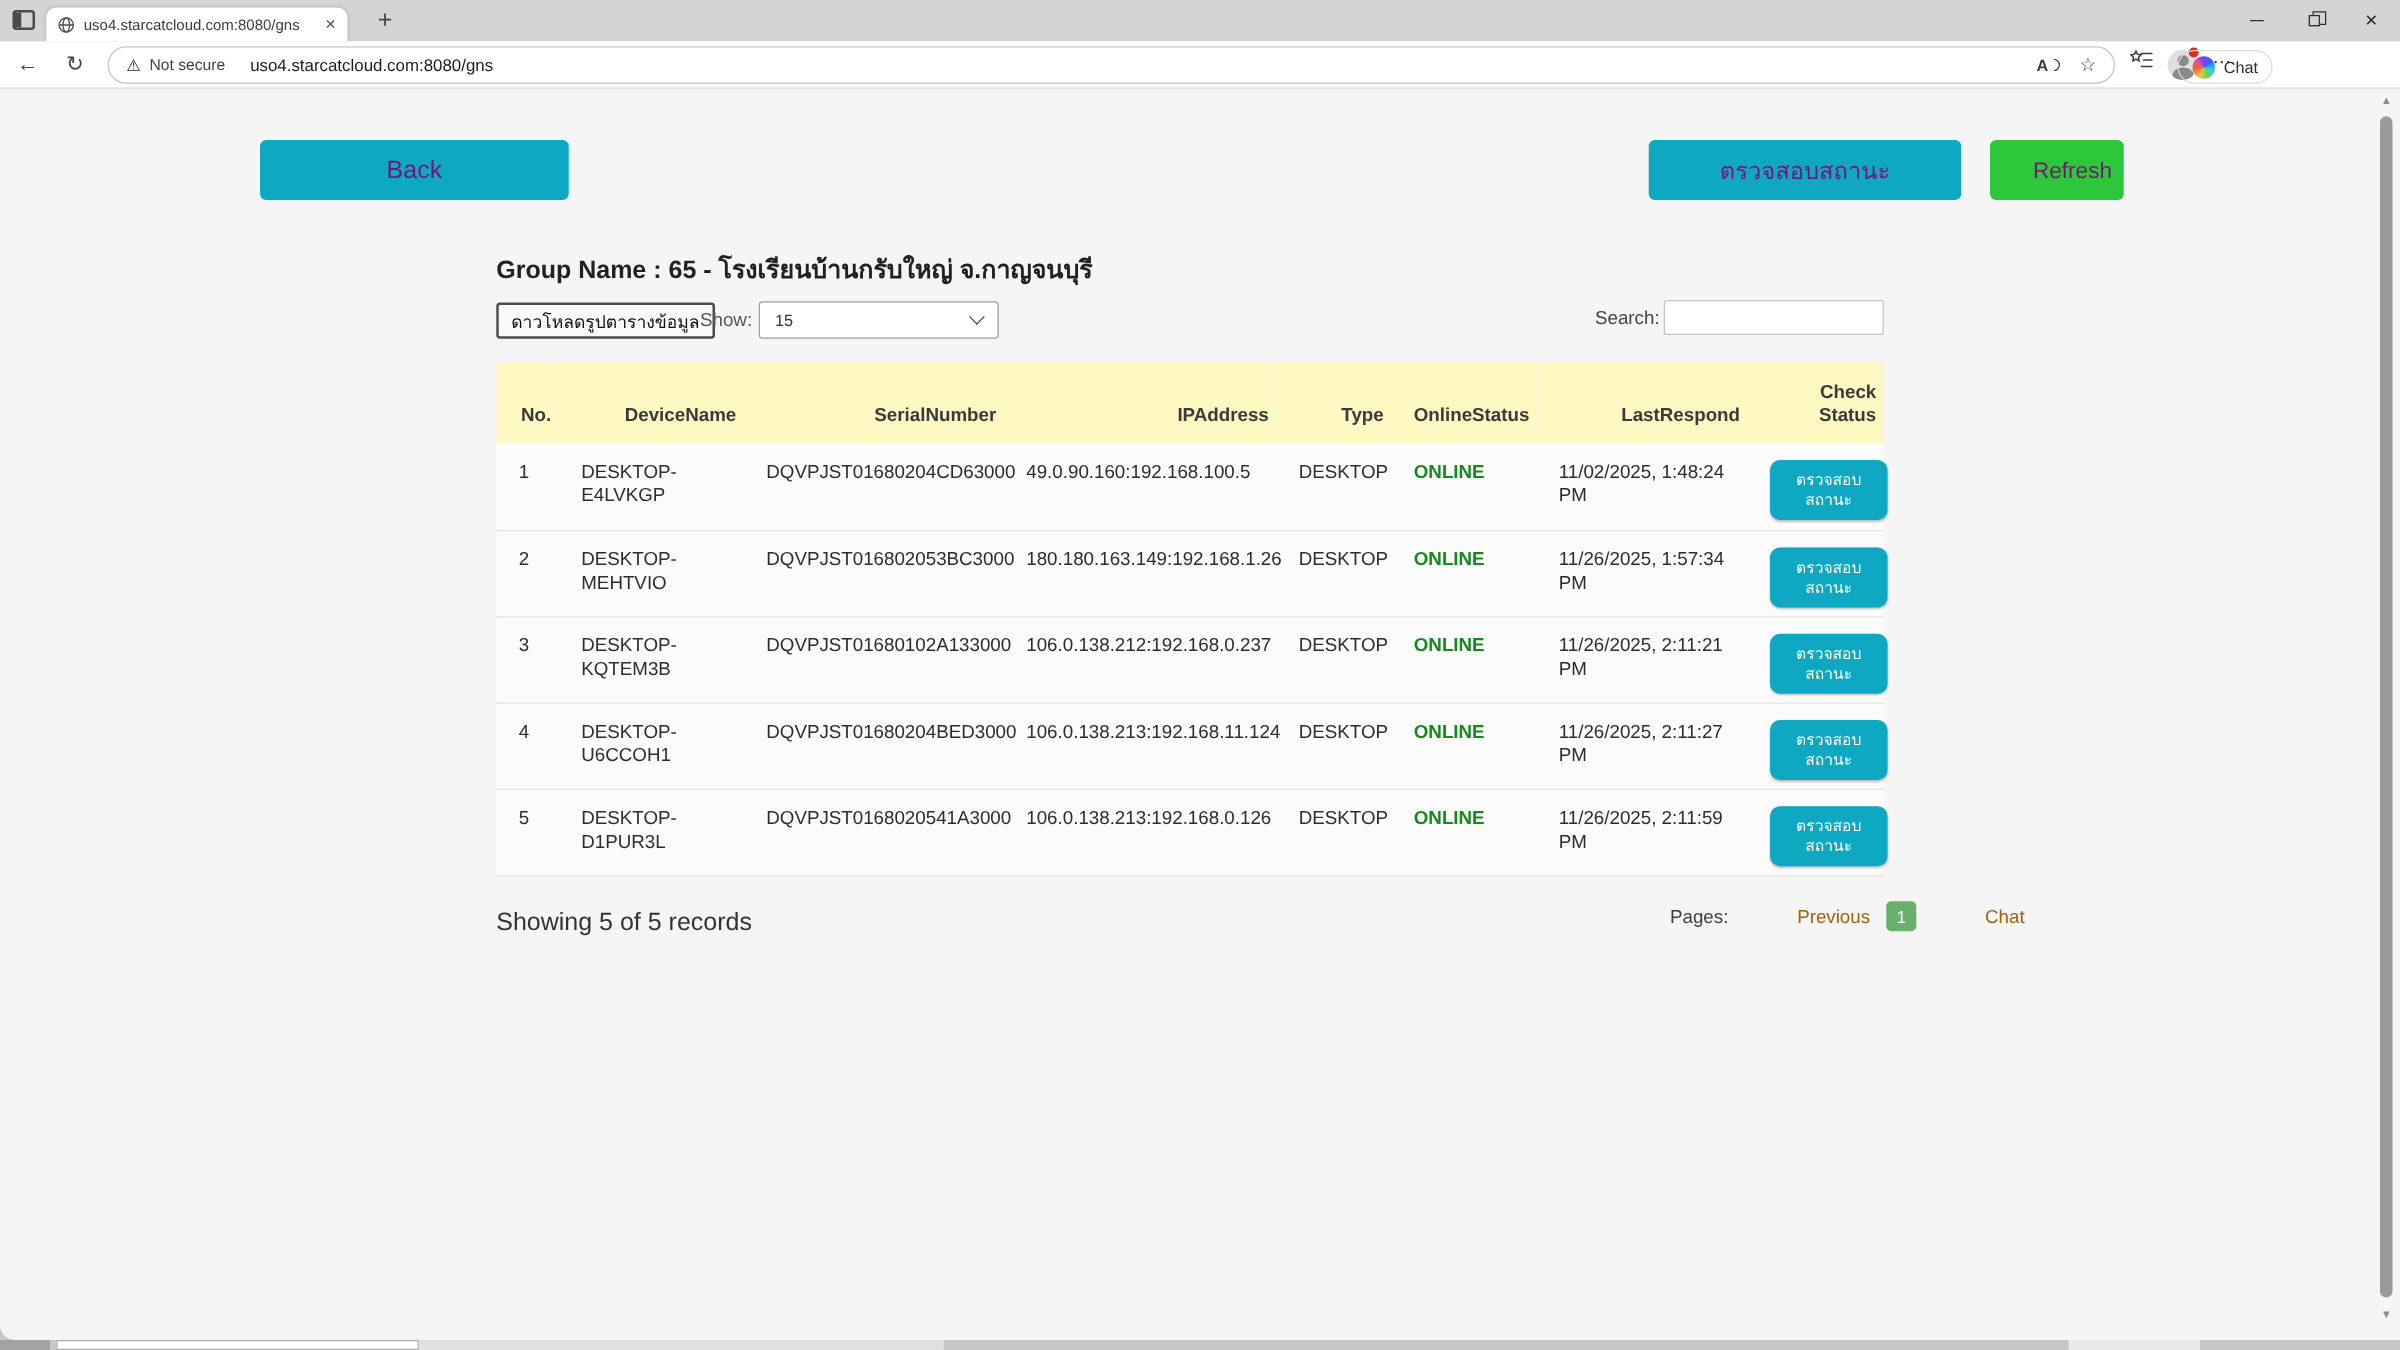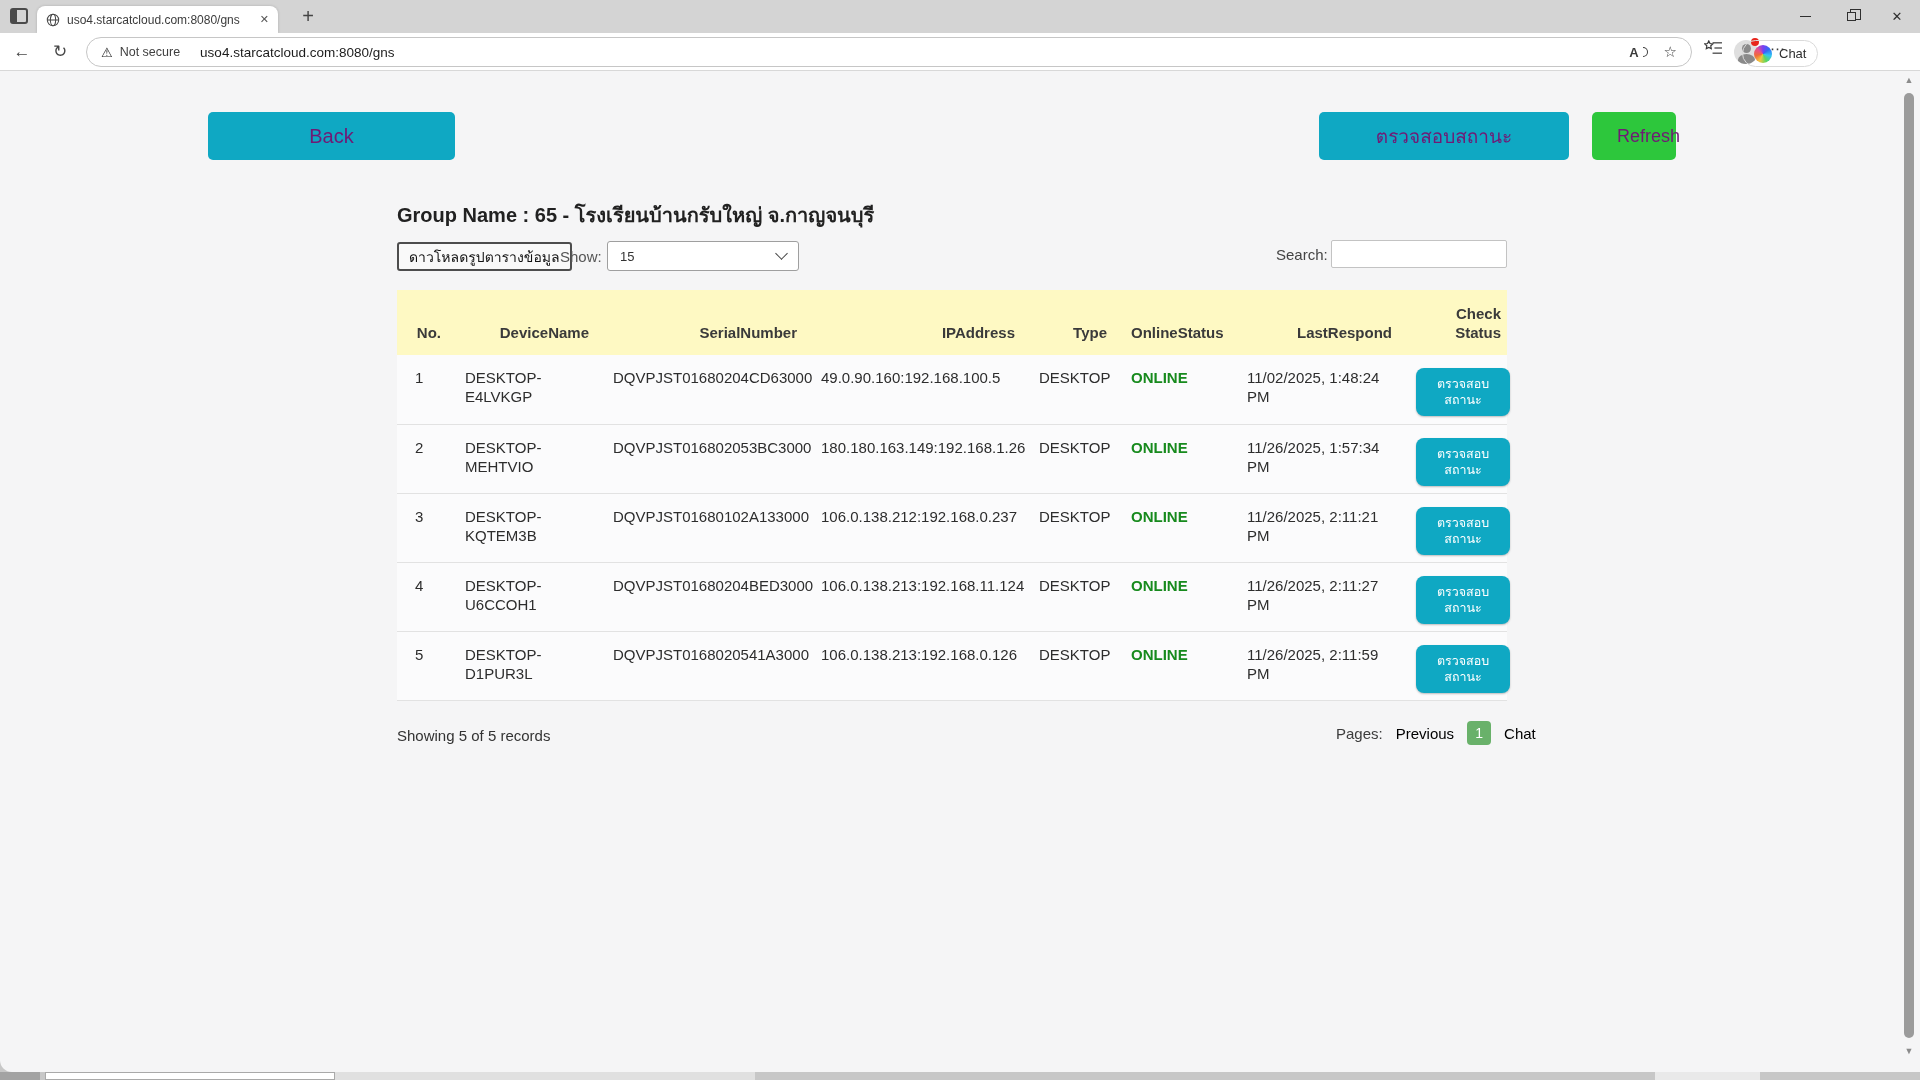--- a/index.html
+++ b/index.html
@@ -45,21 +45,21 @@
              background:conic-gradient(#7b3ff2,#2f6bf6,#31c4f3,#59d85e,#f3c63f,#ef6a3a,#e8508a,#7b3ff2); }
   .chat-label { font-size:13px; color:#2f2f2f; }
   .collections { width:19px; height:16px; }
 
   
   .content { position:absolute; top:71px; left:0; width:1920px; height:1001px; background:#f5f5f6; border-radius:0 0 0 12px; }
 
   .btn { border:none; color:#701a75; text-align:center; cursor:pointer; font-family:inherit; }
   .btn-back     { position:absolute; left:208px; top:41px; width:247px; height:48px; border-radius:5px; font-size:20px; }
   .btn-checktop { position:absolute; left:1319px; top:41px; width:250px; height:48px; border-radius:5px; font-size:19px; }
-  .btn-refresh  { position:absolute; left:1592px; top:41px; width:84px; height:48px; border-radius:5px; font-size:18px;padding-left:25px; }
+  .btn-refresh  { position:absolute; left:1592px; top:41px; width:107px; height:48px; border-radius:5px; font-size:18px;padding-left:25px; }
 
   .group-title { position:absolute; left:397px; top:128px; font-size:20px; font-weight:bold; color:#212121; }
 
   .dl-btn { position:absolute; left:397px; top:171px; height:29px; padding:0 10px; background:#f9f9f9;
             border:2px solid #4d4d4d; border-radius:3px; font-size:14px; color:#111; font-family:inherit; }
   .show-label { position:absolute; left:560px; top:177px; font-size:15px; color:#555; }
   .select-box { position:absolute; left:607px; top:170px; width:192px; height:30px; background:#fff; border:1px solid #9f9f9f;
                 border-radius:3px; display:flex; align-items:center; padding:0 12px; }
   .select-value { font-size:13px; color:#333; flex:1; }
   .chev { width:9px; height:9px; border-right:1.6px solid #444; border-bottom:1.6px solid #444; transform:rotate(45deg); margin-top:-5px; }
@@ -72,24 +72,24 @@
                      color:#3a3a3a; padding:0 6px 13px 18px; white-space:nowrap; line-height:19px; }
   table.devices th.wrap { white-space:normal; }
   table.devices td { height:69px; vertical-align:top; text-align:left; font-size:15px; color:#2d2d2d; padding:13px 6px 0 18px;
                      border-bottom:1px solid #e2e2e2; background:#fbfbfc; line-height:19px; }
   td.nowrap { white-space:nowrap; }
   td.online { color:#178a1d; font-weight:bold; }
   td.action-cell { padding:9px 0 0 9px; }
   .check-btn { width:94px; height:48px; border:none; border-radius:8px; color:#fff; font-size:12.5px; line-height:16px;
                font-family:inherit; box-shadow:0 1px 2px rgba(0,0,0,.25); cursor:pointer; }
 
-  .showing { position:absolute; left:397px; top:656px; font-size:15px; color:#333; }
+  .showing { position:absolute; left:397px; top:656px; font-size:20px; color:#333; }
   .pagination { position:absolute; left:1336px; top:650px; display:flex; align-items:center; gap:13px; font-size:15px; }
   .pg-label { color:#3d3d3d; }
-  .pg-muted { color:#000000; }
+  .pg-muted { color:#a16207;margin-left:42px; }
   .pg-badge { width:24px; height:24px; border-radius:4px; color:#fff; font-size:14px; display:flex; align-items:center; justify-content:center; }
 
   
   .sb-arrow { position:absolute; left:1903px; width:12px; font-size:9px; color:#8b8b8b; text-align:center; }
   .sb-up { top:75px; } .sb-down { top:1046px; }
   .sb-thumb { position:absolute; left:1904px; top:93px; width:10px; height:945px; background:#9b9b9b; border-radius:5px; }
 
   
   .sliver { position:absolute; top:1072px; left:0; width:1920px; height:8px; background:#c7c7c7; }
   .sliver div { position:absolute; top:0; height:8px; }

